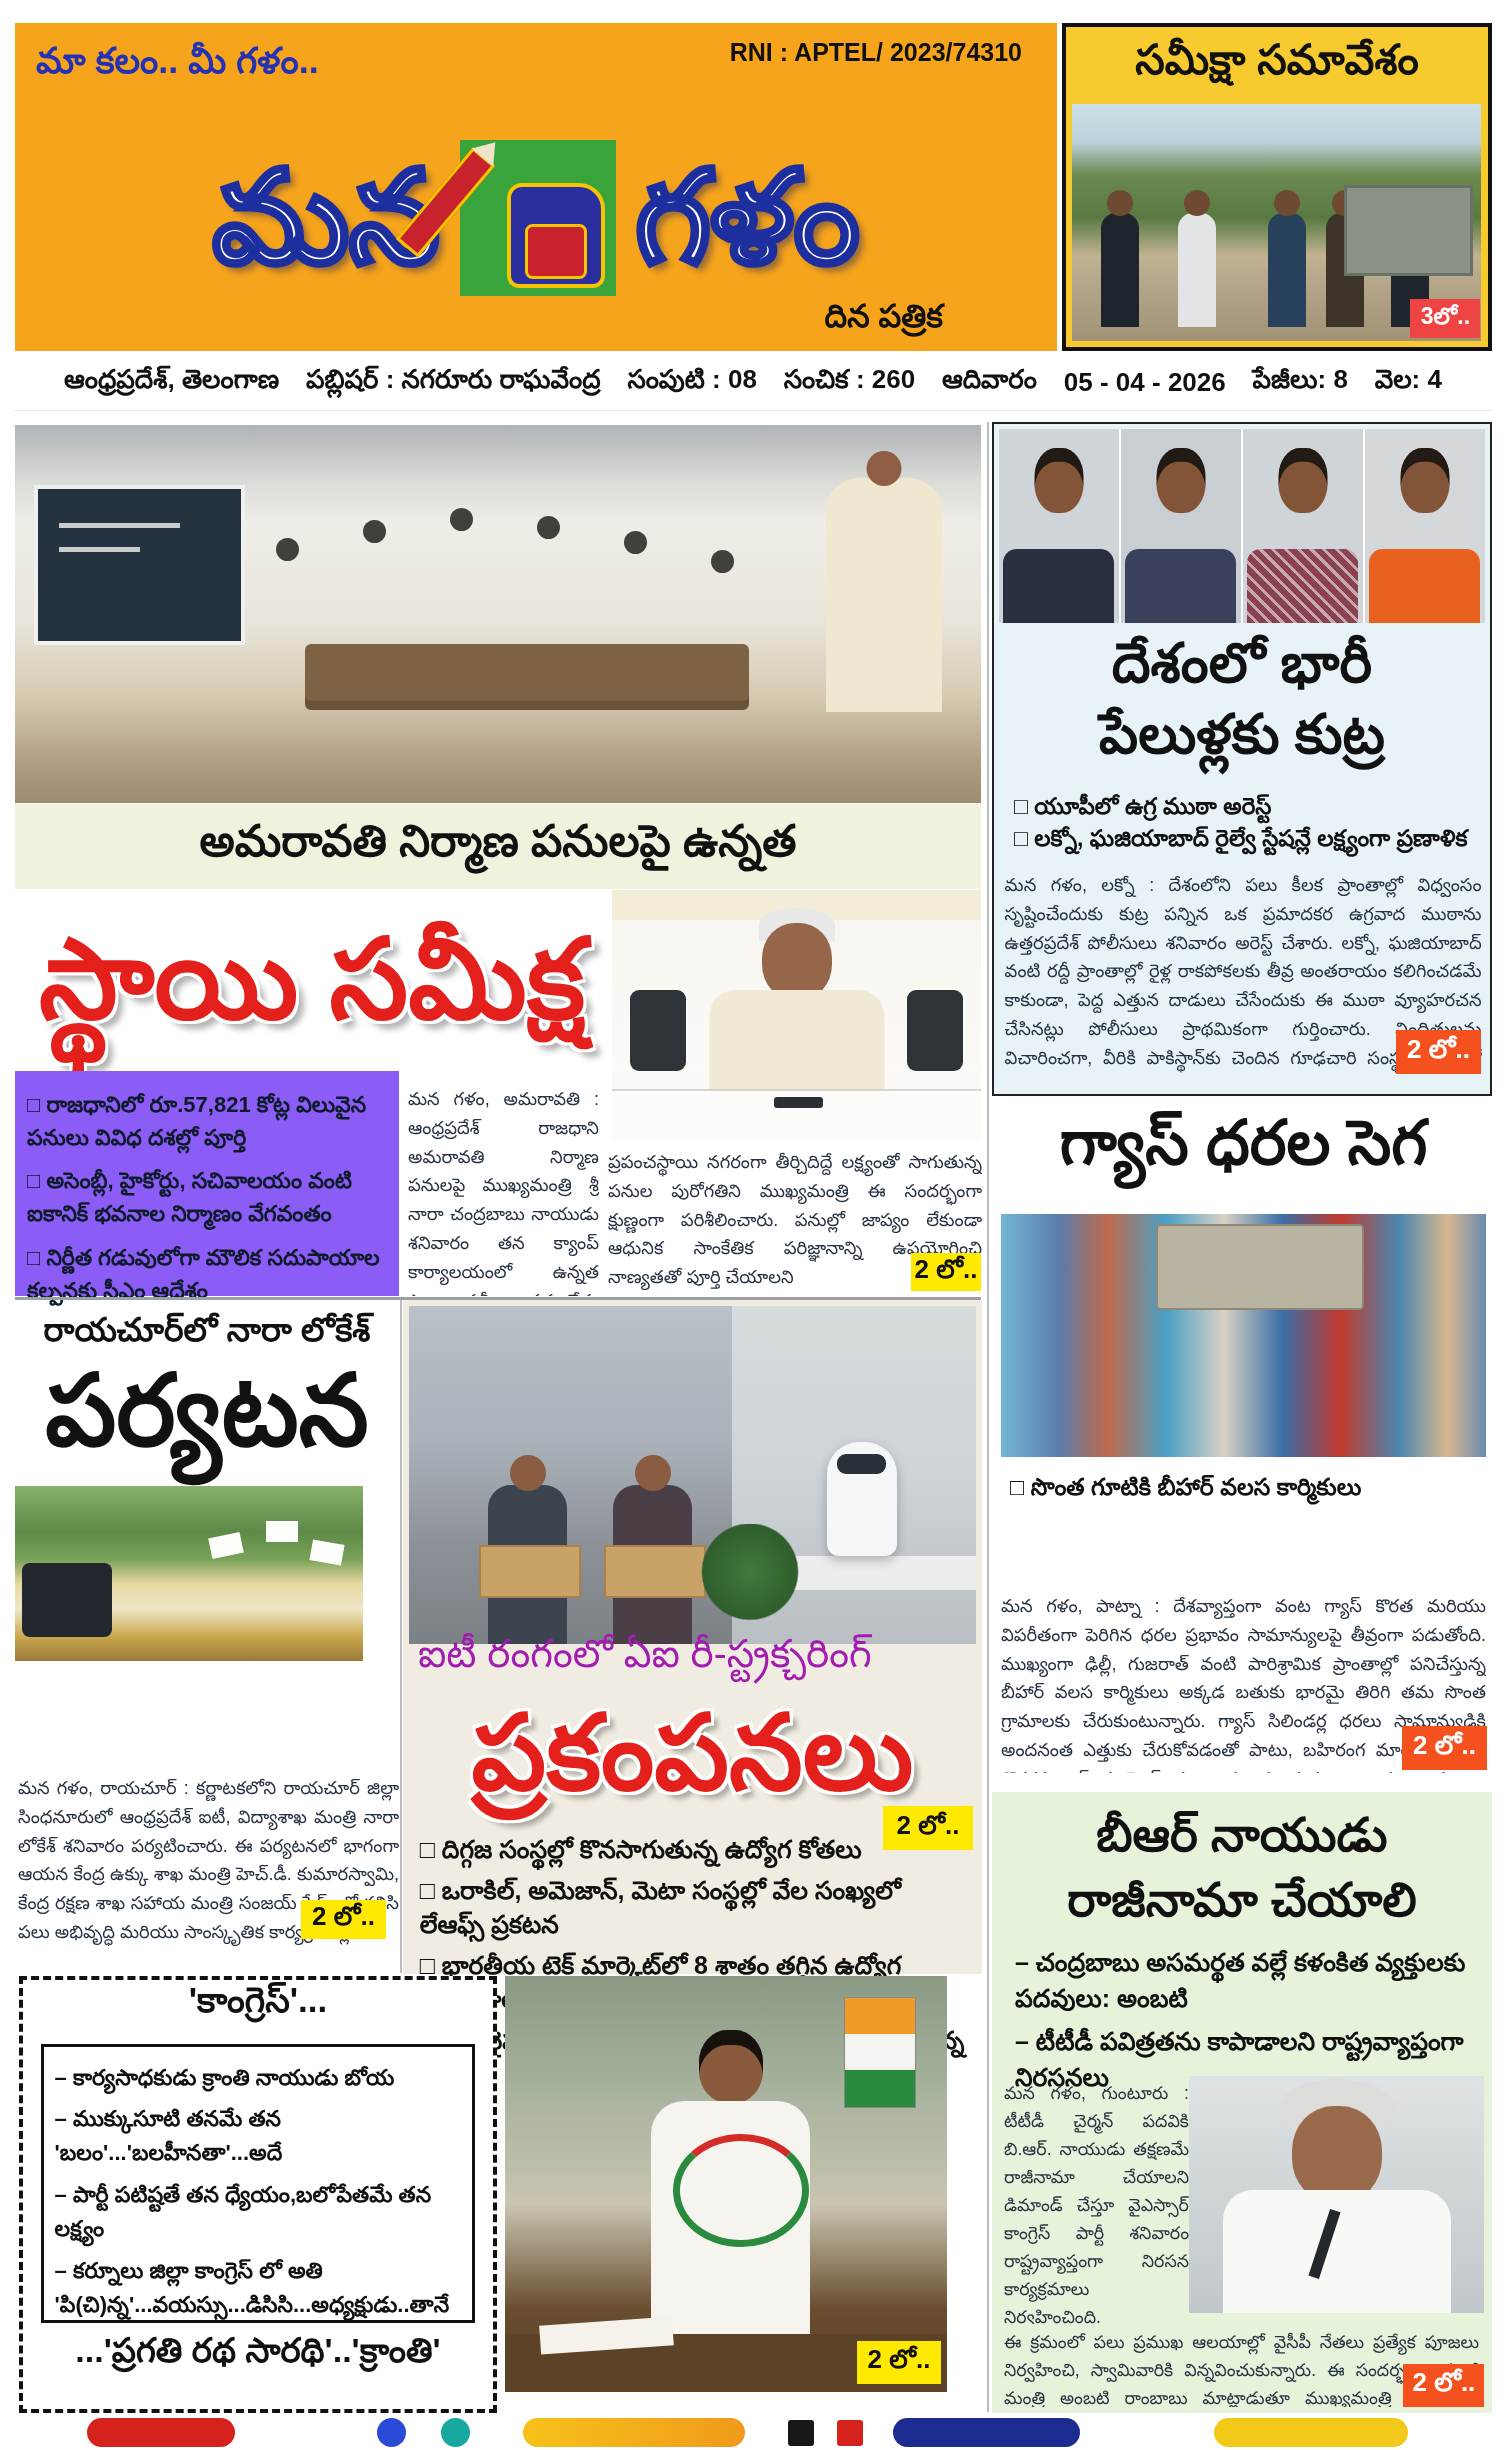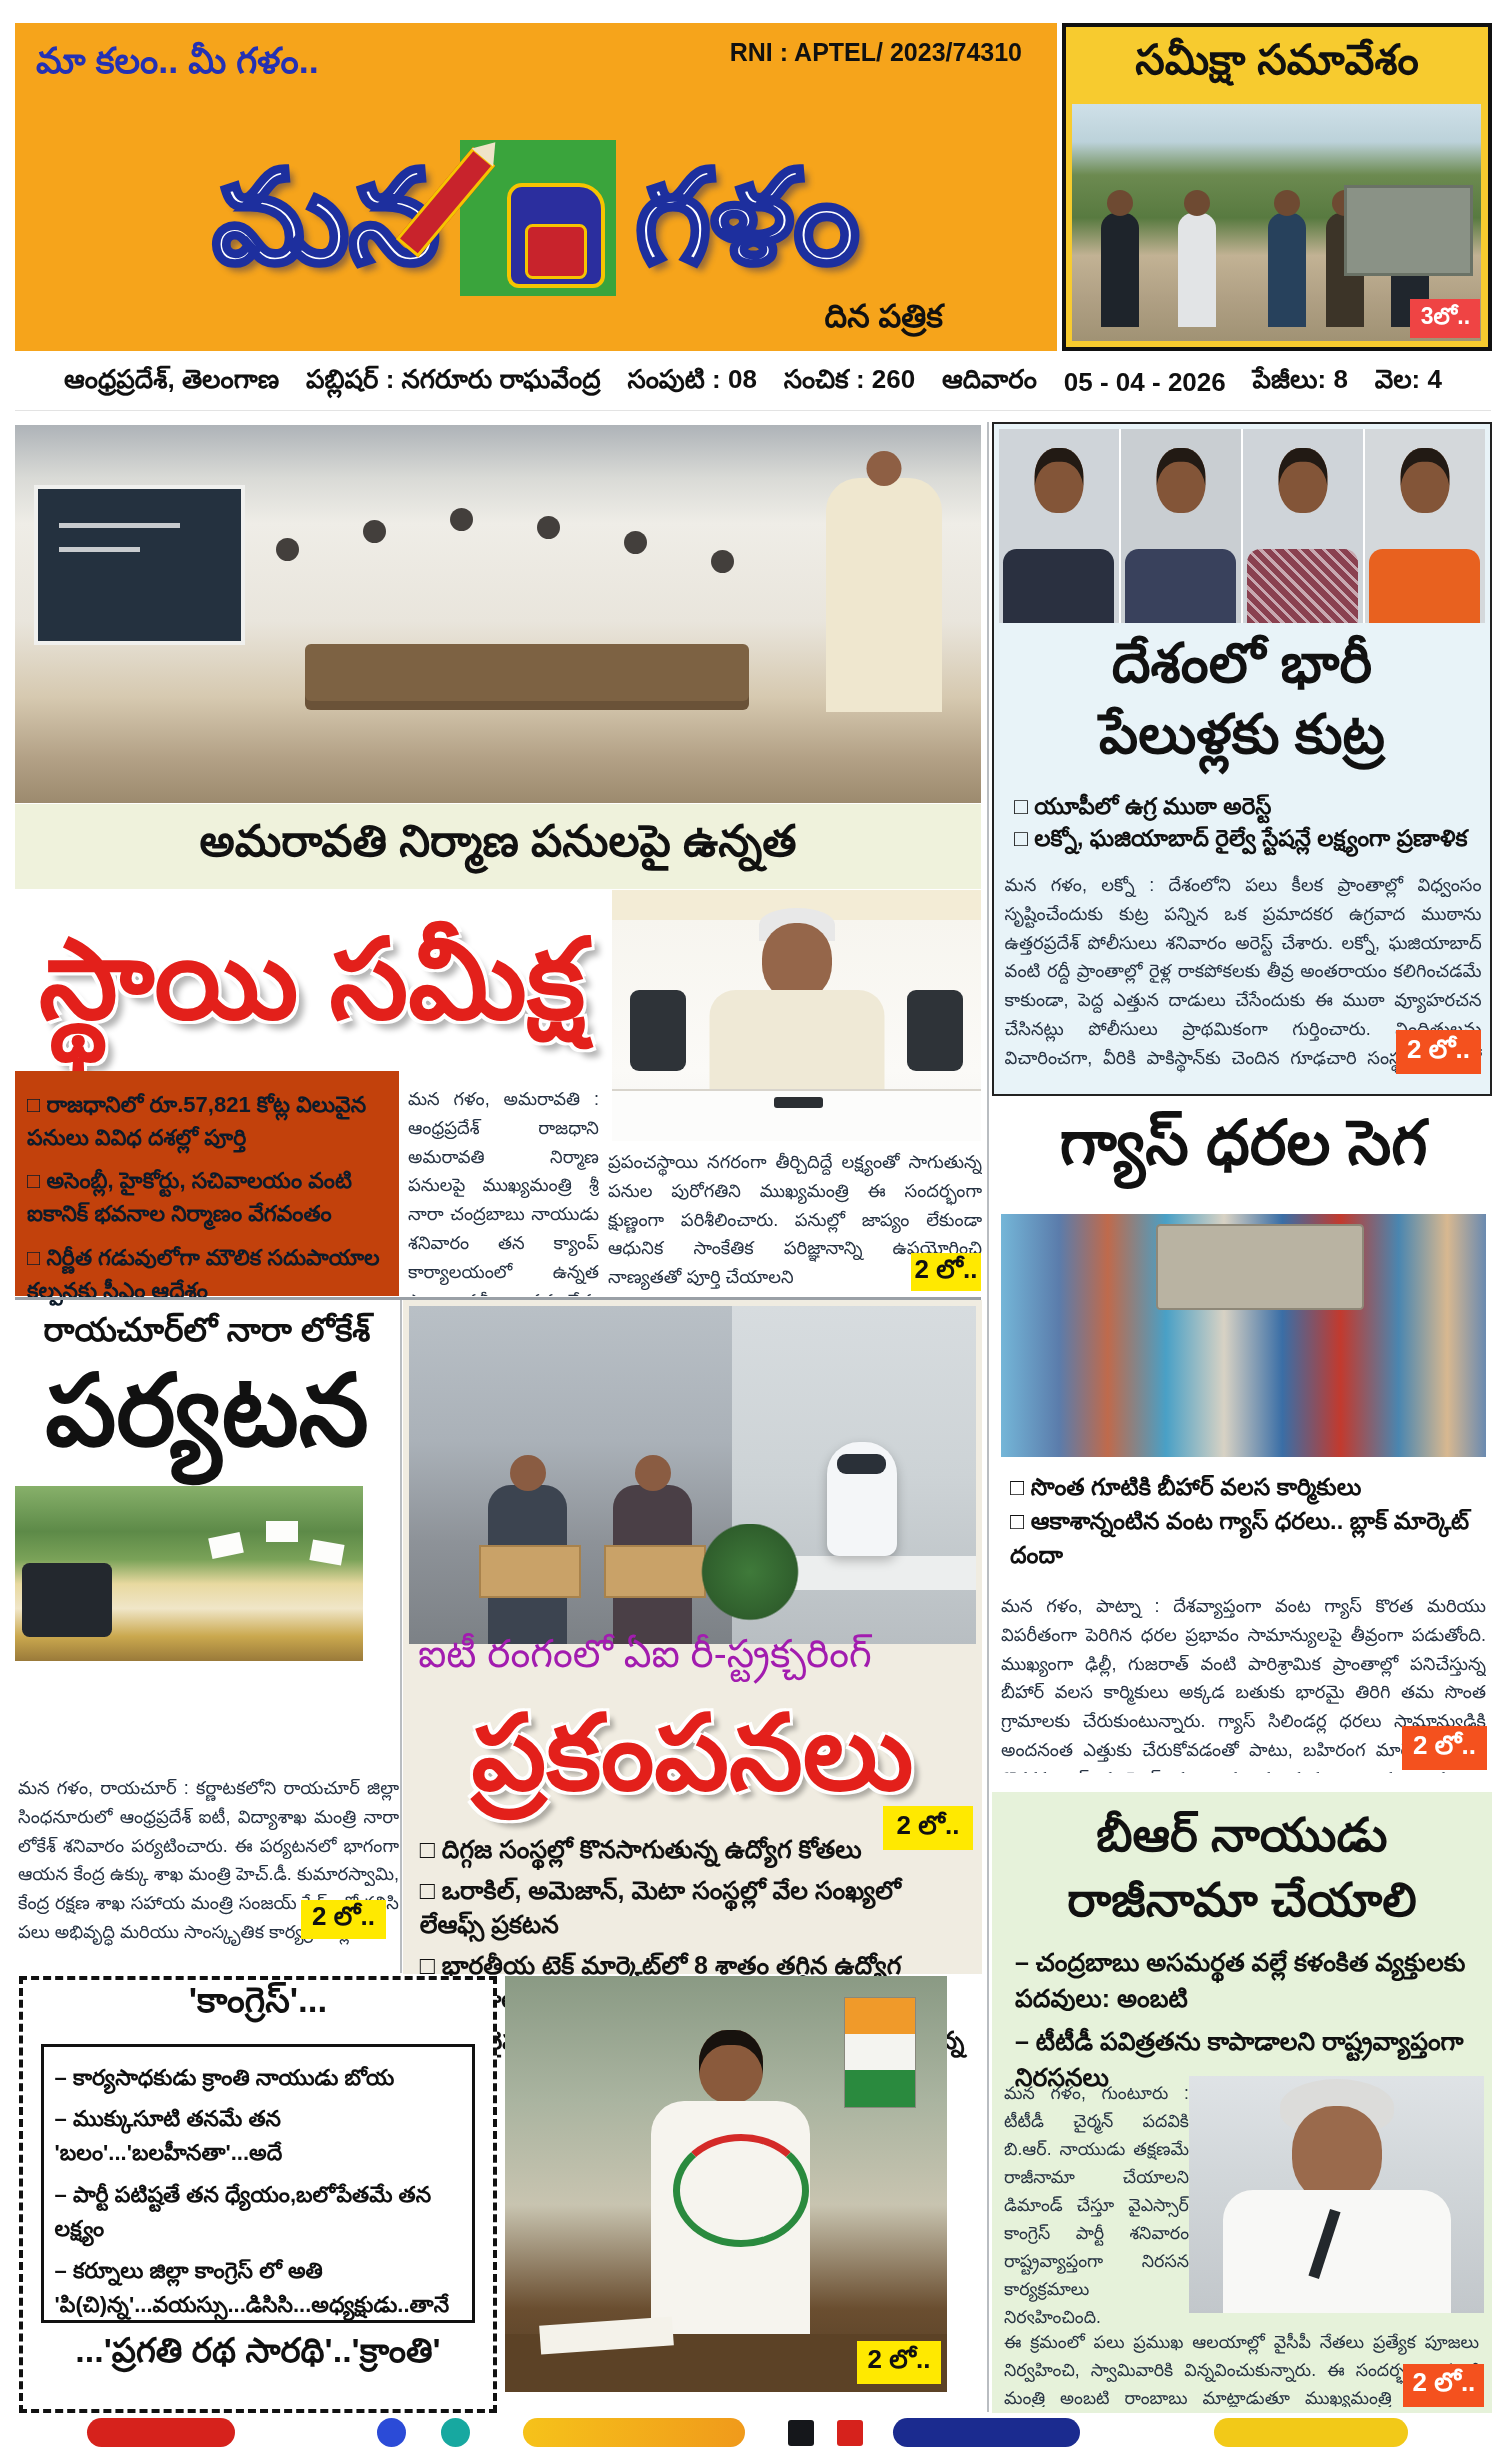--- a/index.html
+++ b/index.html
@@ -53,21 +53,21 @@
   #lead-kicker{position:absolute;left:15px;top:804px;width:966px;height:85px;background:#EFF2DC;display:flex;align-items:center;justify-content:center;font-size:44px;font-weight:900;color:#111;}
   #lead-headline{position:absolute;left:15px;top:890px;width:594px;height:179px;display:flex;align-items:center;justify-content:center;white-space:nowrap;color:#E3201B;font-size:112px;font-weight:900;line-height:1.05;text-shadow:-3px -3px 0 #fff,3px -3px 0 #fff,-3px 3px 0 #fff,3px 3px 0 #fff,7.6px 7.6px 6px rgba(0,0,0,.3);}
   #cm-photo{left:612px;top:890px;width:369px;height:251px;background:linear-gradient(180deg,#f3ecd6 0%,#f3ecd6 12%,#f7f5ef 12%,#fbfaf7 72%,#f4f3f1 100%);}
   #cm-photo .cm-chair{left:5%;top:40%;width:15%;height:32%;background:#2e3338;border-radius:9px;}
   #cm-photo .cm-chairR{left:auto;right:5%;}
   #cm-photo .cm-hair{left:50%;top:7%;width:76px;height:33px;transform:translateX(-50%);background:#e8e8e8;border-radius:50% 50% 0 0;}
   #cm-photo .cm-head{left:50%;top:13%;width:70px;height:77px;transform:translateX(-50%);background:#95664a;border-radius:46%;}
   #cm-photo .cm-body{left:50%;top:40%;width:175px;height:42%;transform:translateX(-50%);background:#efe9d6;border-radius:26px 26px 0 0;}
   #cm-photo .cm-desk{left:0;bottom:0;width:100%;height:20%;background:#fcfcfb;border-top:2.3px solid #d8d4cc;}
   #cm-photo .cm-phone{left:44%;bottom:13%;width:49px;height:11.4px;background:#2b2f33;border-radius:3px;}
-  #lead-bullets{position:absolute;left:15px;top:1071px;width:384px;height:225px;background:#c2410c;box-sizing:border-box;padding:16.7px 12px;font-size:22px;font-weight:800;color:#0d1b2a;line-height:1.5;}
+  #lead-bullets{position:absolute;left:15px;top:1071px;width:384px;height:225px;background:#8b5cf6;box-sizing:border-box;padding:16.7px 12px;font-size:22px;font-weight:800;color:#0d1b2a;line-height:1.5;}
   #lead-bullets div{margin-bottom:10.6px;}
   .bodytext{position:absolute;font-size:18px;line-height:1.6;color:#263242;text-align:justify;overflow:hidden;}
   #lead-col1{left:408px;top:1085px;width:191px;height:211px;}
   #lead-col2{left:608px;top:1148px;width:374px;height:149px;}
   #lead-badge{left:911px;top:1253px;width:70px;height:38px;}
 
   #div1{left:15px;top:1297px;width:966px;height:3px;}
   #vline-mid{left:400px;top:1300px;width:1.5px;height:673px;background:#b9bdc1;}
   #vline-right{left:987px;top:422px;width:1.5px;height:1990px;background:#b9bdc1;}
 
@@ -326,21 +326,20 @@
     <div id="terror-body" class="bodytext">మన గళం, లక్నో : దేశంలోని పలు కీలక ప్రాంతాల్లో విధ్వంసం సృష్టించేందుకు కుట్ర పన్నిన ఒక ప్రమాదకర ఉగ్రవాద ముఠాను ఉత్తరప్రదేశ్ పోలీసులు శనివారం అరెస్ట్ చేశారు. లక్నో, ఘజియాబాద్ వంటి రద్దీ ప్రాంతాల్లో రైళ్ల రాకపోకలకు తీవ్ర అంతరాయం కలిగించడమే కాకుండా, పెద్ద ఎత్తున దాడులు చేసేందుకు ఈ ముఠా వ్యూహరచన చేసినట్లు పోలీసులు ప్రాథమికంగా గుర్తించారు. నిందితులను విచారించగా, వీరికి పాకిస్థాన్‌కు చెందిన గూఢచారి సంస్థ ఐఎస్ఐతో ప్రత్యక్ష సంబంధాలు ఉన్నట్లు నిర్ధారణ అయింది. విదేశాల నుంచి భారీగా నిధులు పొందుతున్న</div>
     <div id="terror-badge" class="badge orange">2 లో..</div>
   </div>
 
   <div id="gas-headline">గ్యాస్ ధరల సెగ</div>
   <div id="gas-photo" class="ph">
     <i class="gas-truck"></i>
   </div>
   <div id="gas-bullets">
     <div>□ సొంత గూటికి బీహార్ వలస కార్మికులు</div>
-    <div>□ ఆకాశాన్నంటిన వంట గ్యాస్ ధరలు.. బ్లాక్ మార్కెట్ దందా</div>
   </div>
   <div id="gas-body" class="bodytext">మన గళం, పాట్నా : దేశవ్యాప్తంగా వంట గ్యాస్ కొరత మరియు విపరీతంగా పెరిగిన ధరల ప్రభావం సామాన్యులపై తీవ్రంగా పడుతోంది. ముఖ్యంగా ఢిల్లీ, గుజరాత్ వంటి పారిశ్రామిక ప్రాంతాల్లో పనిచేస్తున్న బీహార్ వలస కార్మికులు అక్కడ బతుకు భారమై తిరిగి తమ సొంత గ్రామాలకు చేరుకుంటున్నారు. గ్యాస్ సిలిండర్ల ధరలు సామాన్యుడికి అందనంత ఎత్తుకు చేరుకోవడంతో పాటు, బహిరంగ మార్కెట్లో గ్యాస్ దొరకక బ్లాక్ మార్కెట్ దందా మూడు పువ్వులు ఆరు కాయలుగా సాగుతోంది.</div>
   <div id="gas-badge" class="badge orange">2 లో..</div>
 
   <div id="br">
     <div id="br-h1">బీఆర్ నాయుడు</div>
     <div id="br-h2">రాజీనామా చేయాలి</div>
     <div id="br-bullets">
       <div>– చంద్రబాబు అసమర్థత వల్లే కళంకిత వ్యక్తులకు పదవులు: అంబటి</div>
       <div>– టీటీడీ పవిత్రతను కాపాడాలని రాష్ట్రవ్యాప్తంగా నిరసనలు</div>

